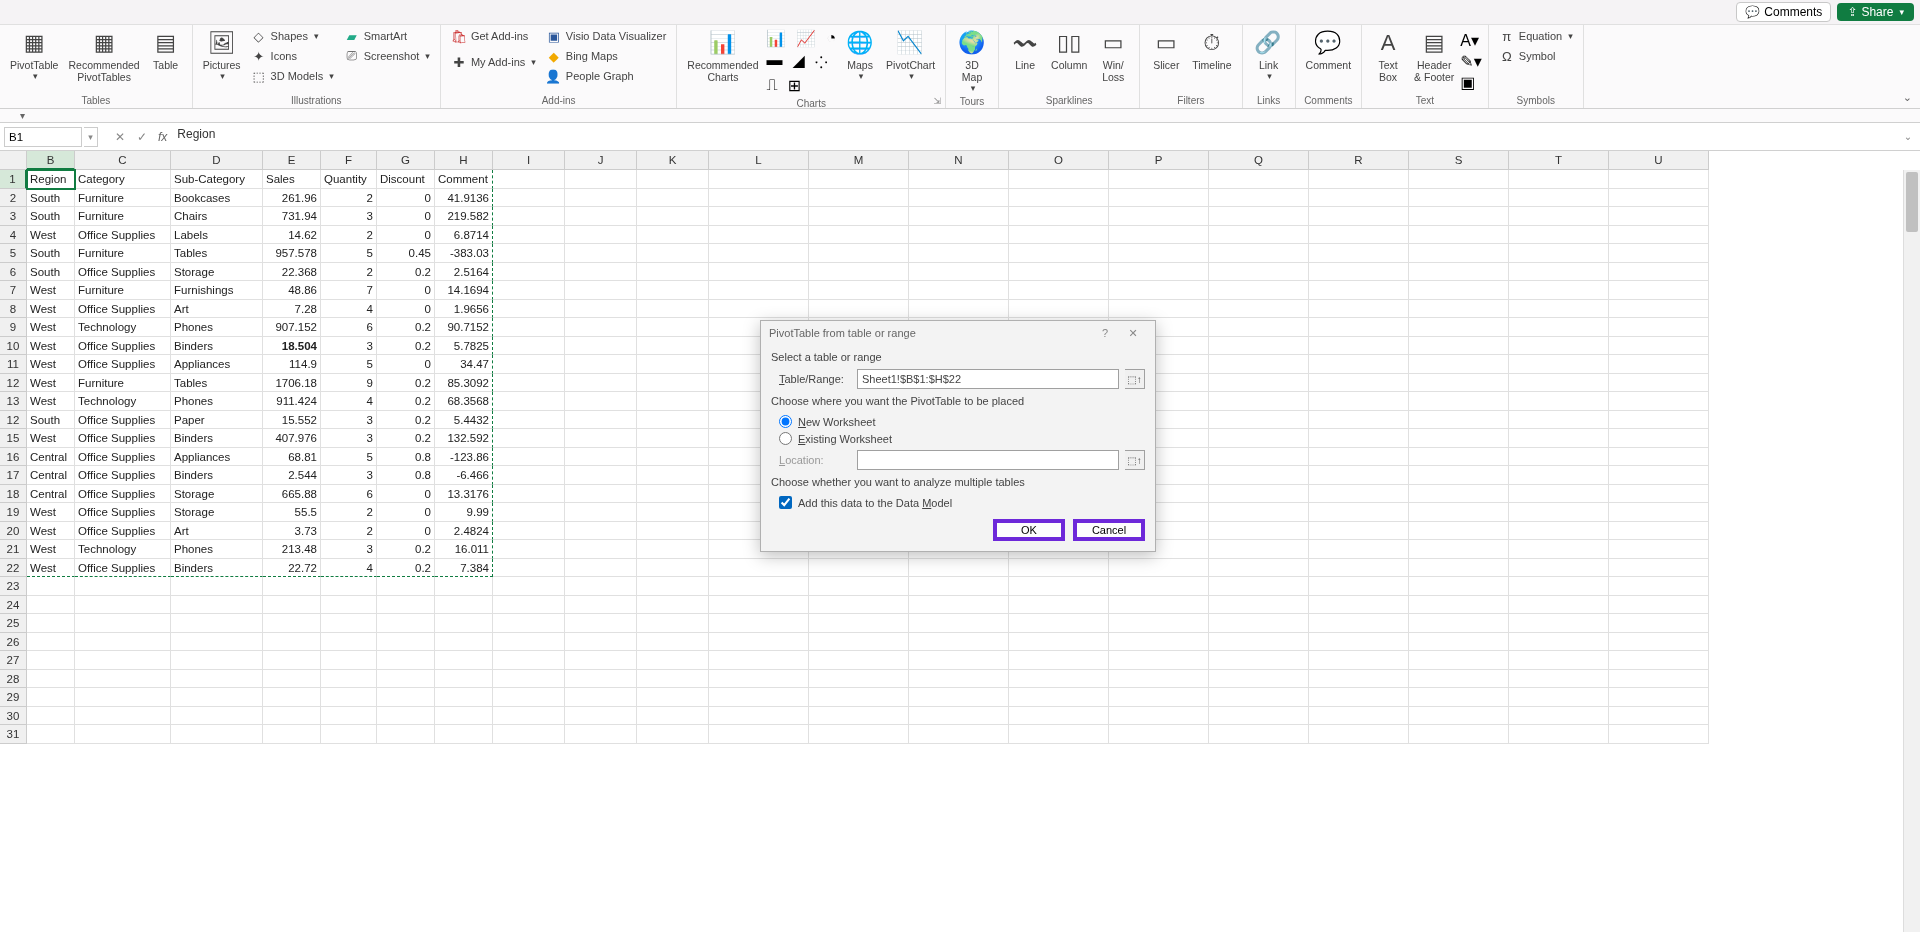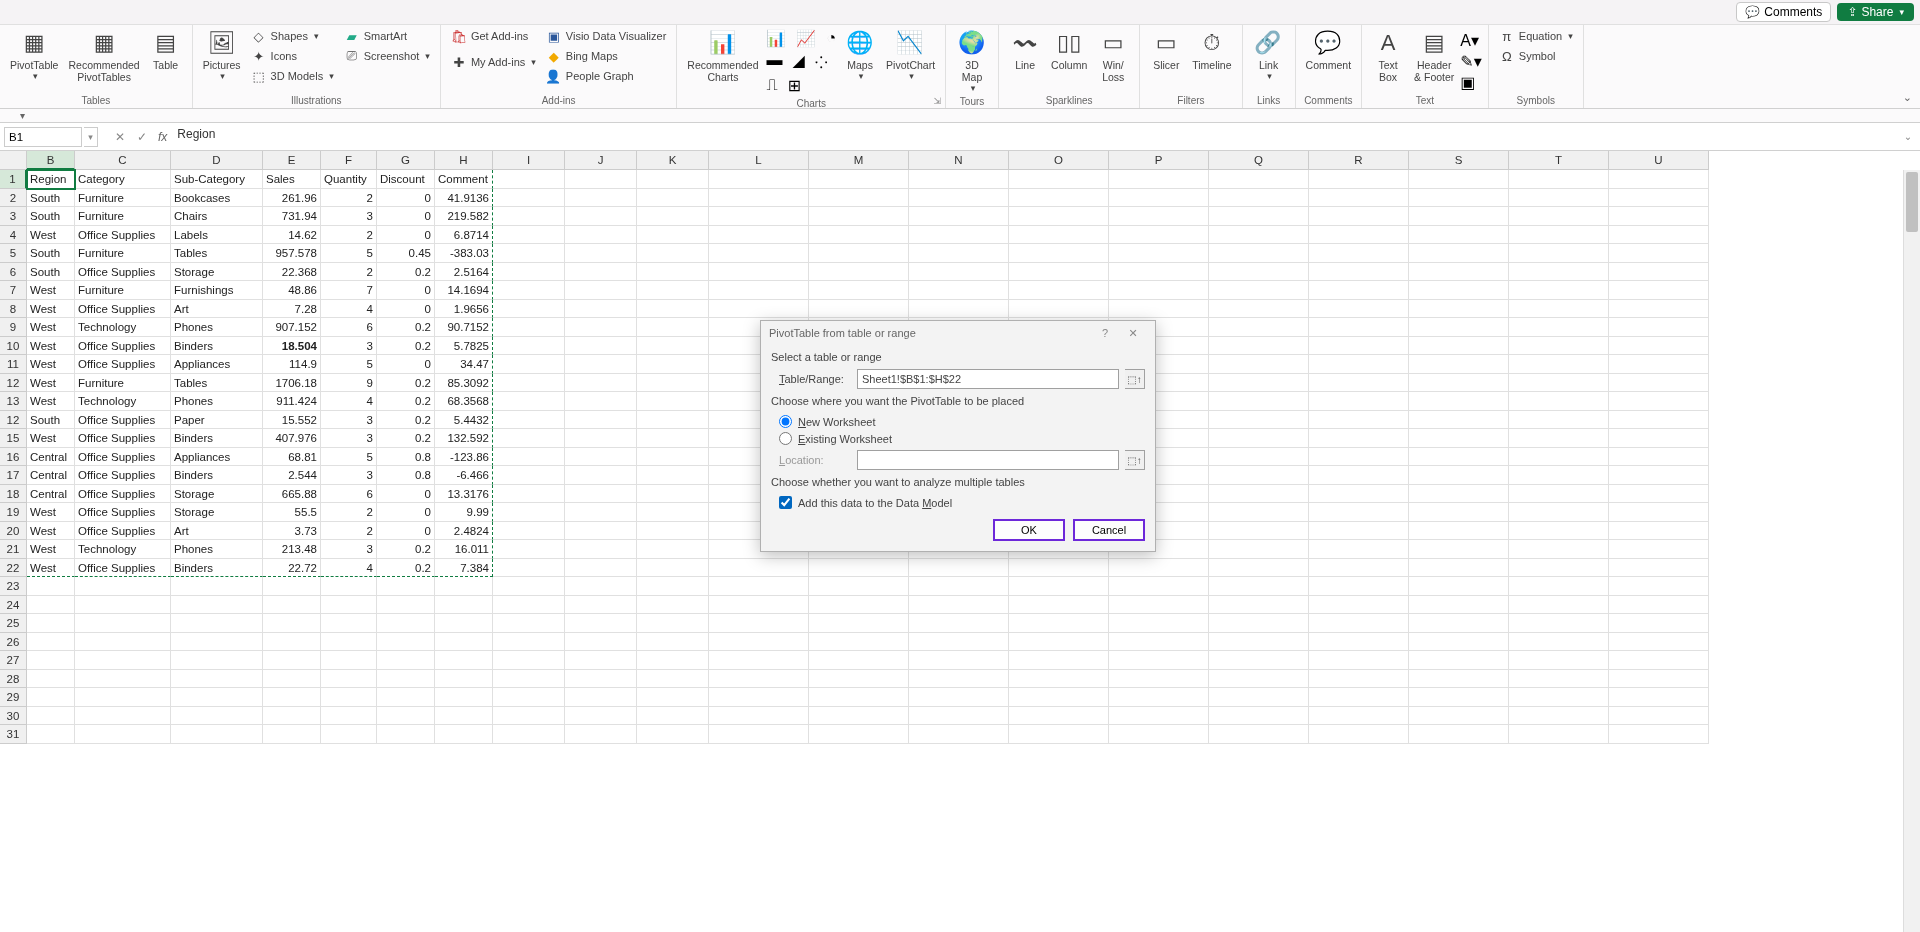--- a/index.html
+++ b/index.html
@@ -66,21 +66,21 @@
 .dialog-body { padding: 6px 10px 10px 10px; }
 .dlg-section { margin-bottom: 6px; }
 .dlg-row { display: flex; align-items: center; gap: 6px; margin: 3px 0 3px 8px; }
 .dlg-label { min-width: 72px; }
 .dlg-label u { text-decoration: underline; }
 .dlg-input { flex: 1; height: 20px; border: 1px solid #a0a0a0; background: #fff; display: flex; align-items: center; padding: 0 4px; font-size: 11px; }
 .dlg-range-btn { width: 20px; height: 20px; border: 1px solid #a0a0a0; border-left: none; background: #f0f0f0; display: flex; align-items: center; justify-content: center; font-size: 10px; }
 .dlg-radio, .dlg-check { display: flex; align-items: center; gap: 6px; margin-left: 8px; padding: 2px 0; }
 .dlg-radio input, .dlg-check input { margin: 0; }
 .dlg-buttons { display: flex; justify-content: flex-end; gap: 8px; margin-top: 8px; }
-.dlg-button { width: 72px; height: 22px; border: 2px solid #6d28d9; background: #fdfdfd; font-size: 11px; cursor:pointer; }
+.dlg-button { width: 72px; height: 22px; border: 4px solid #6d28d9; background: #fdfdfd; font-size: 11px; cursor:pointer; }
 </style>
 </head>
 <body>
 
 <div class="menubar">
   <div class="menu-right">
     <div class="comments-btn">
       <span>💬</span>
       <span>Comments</span>
     </div>

